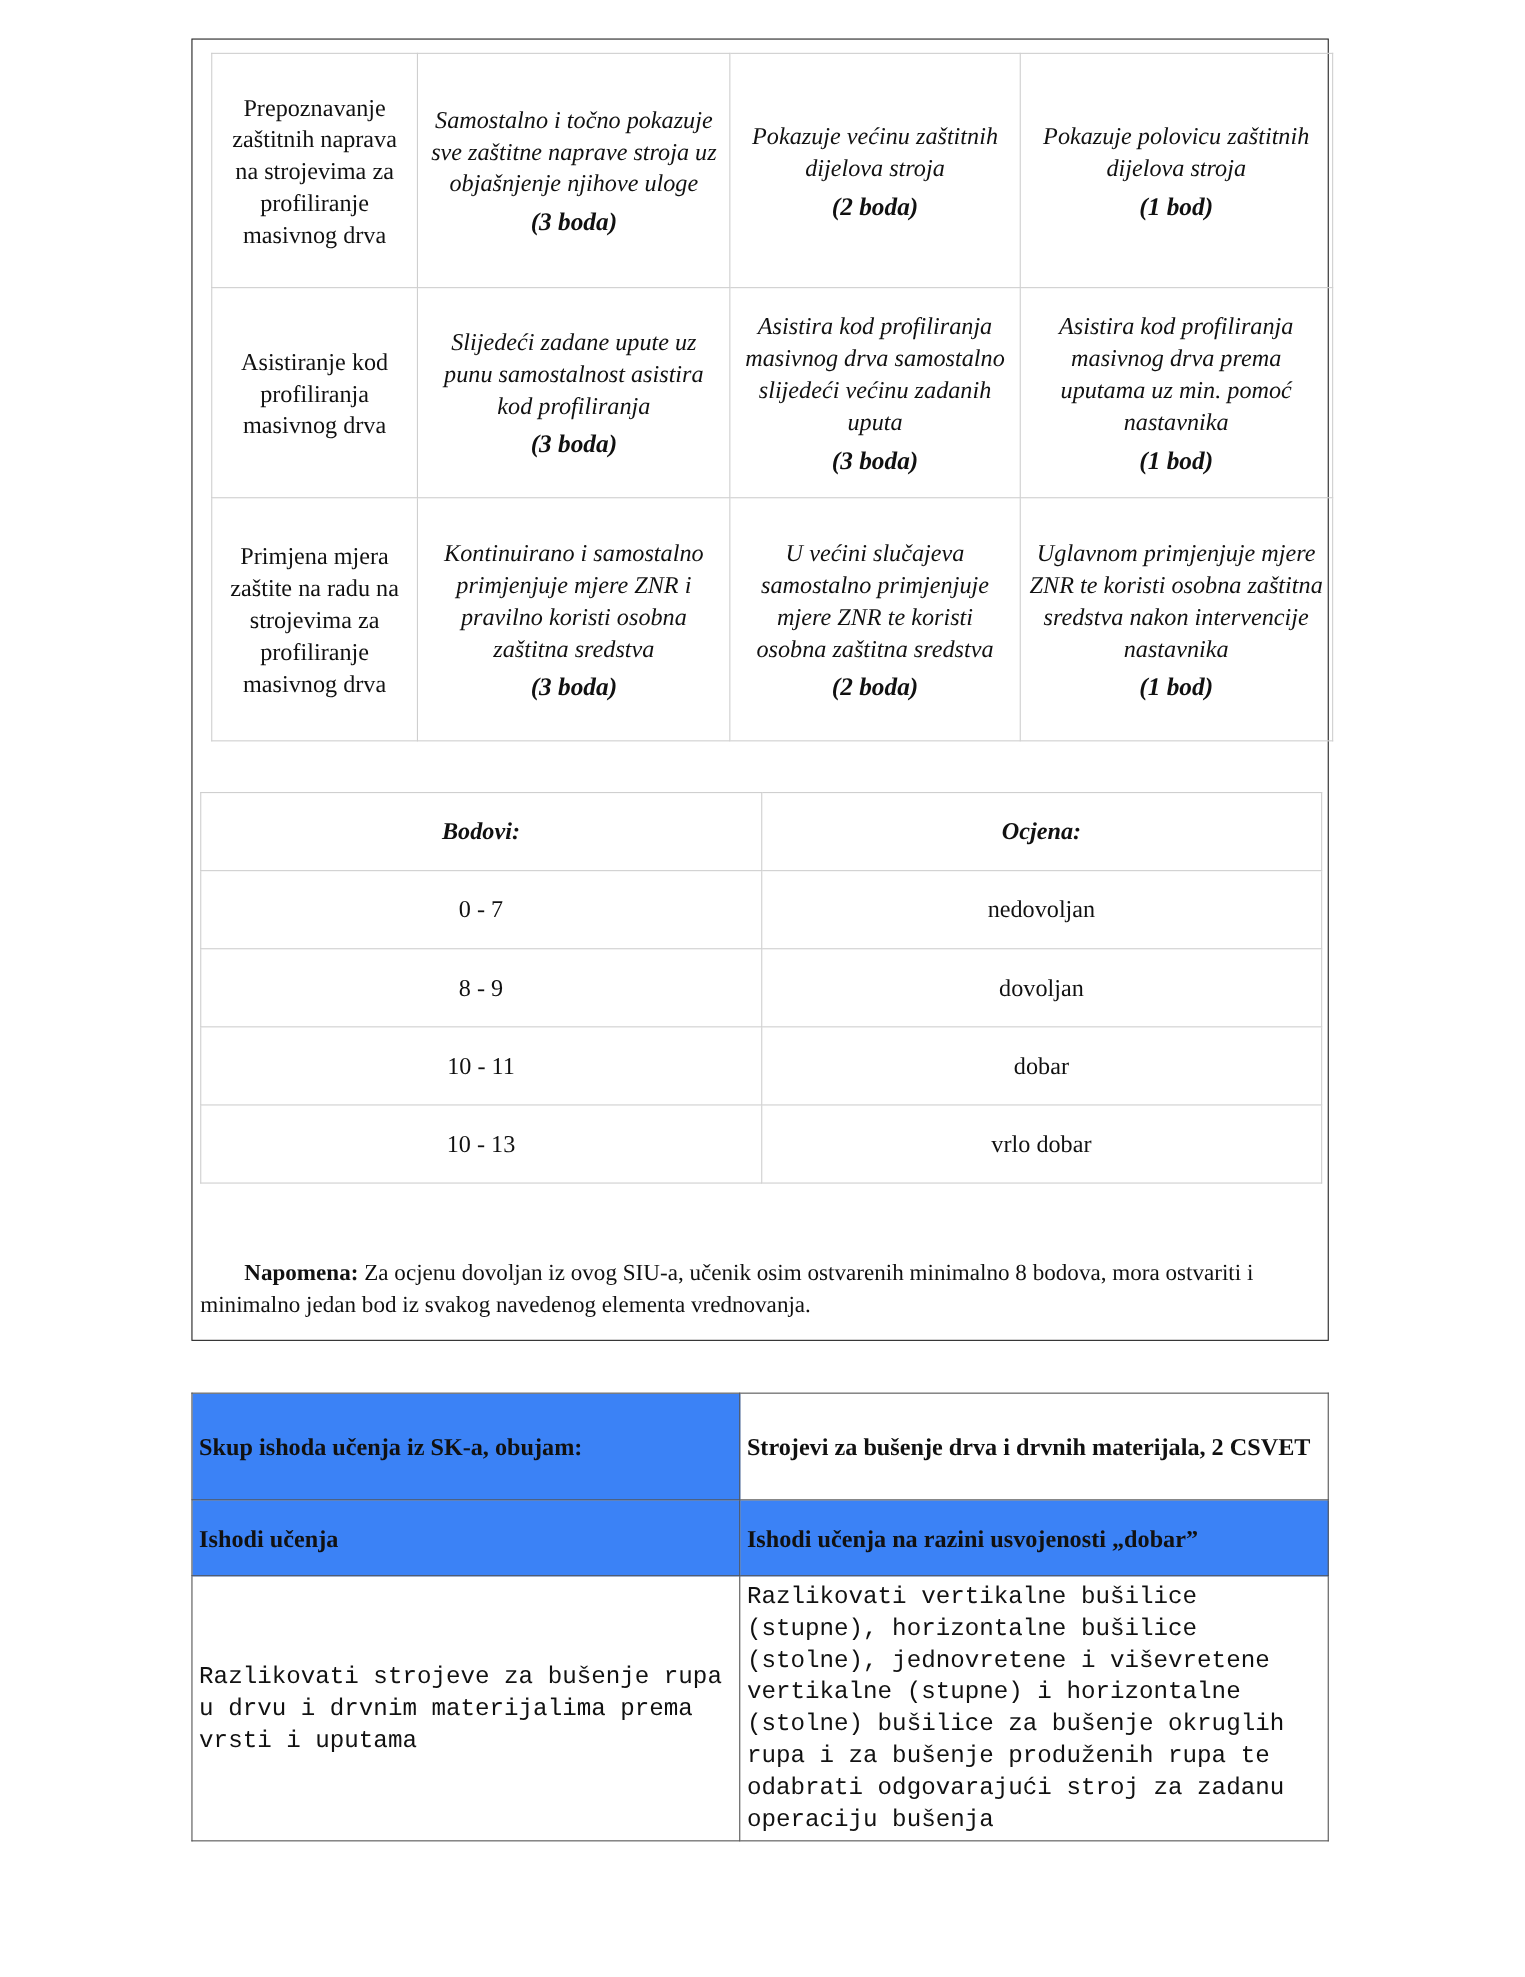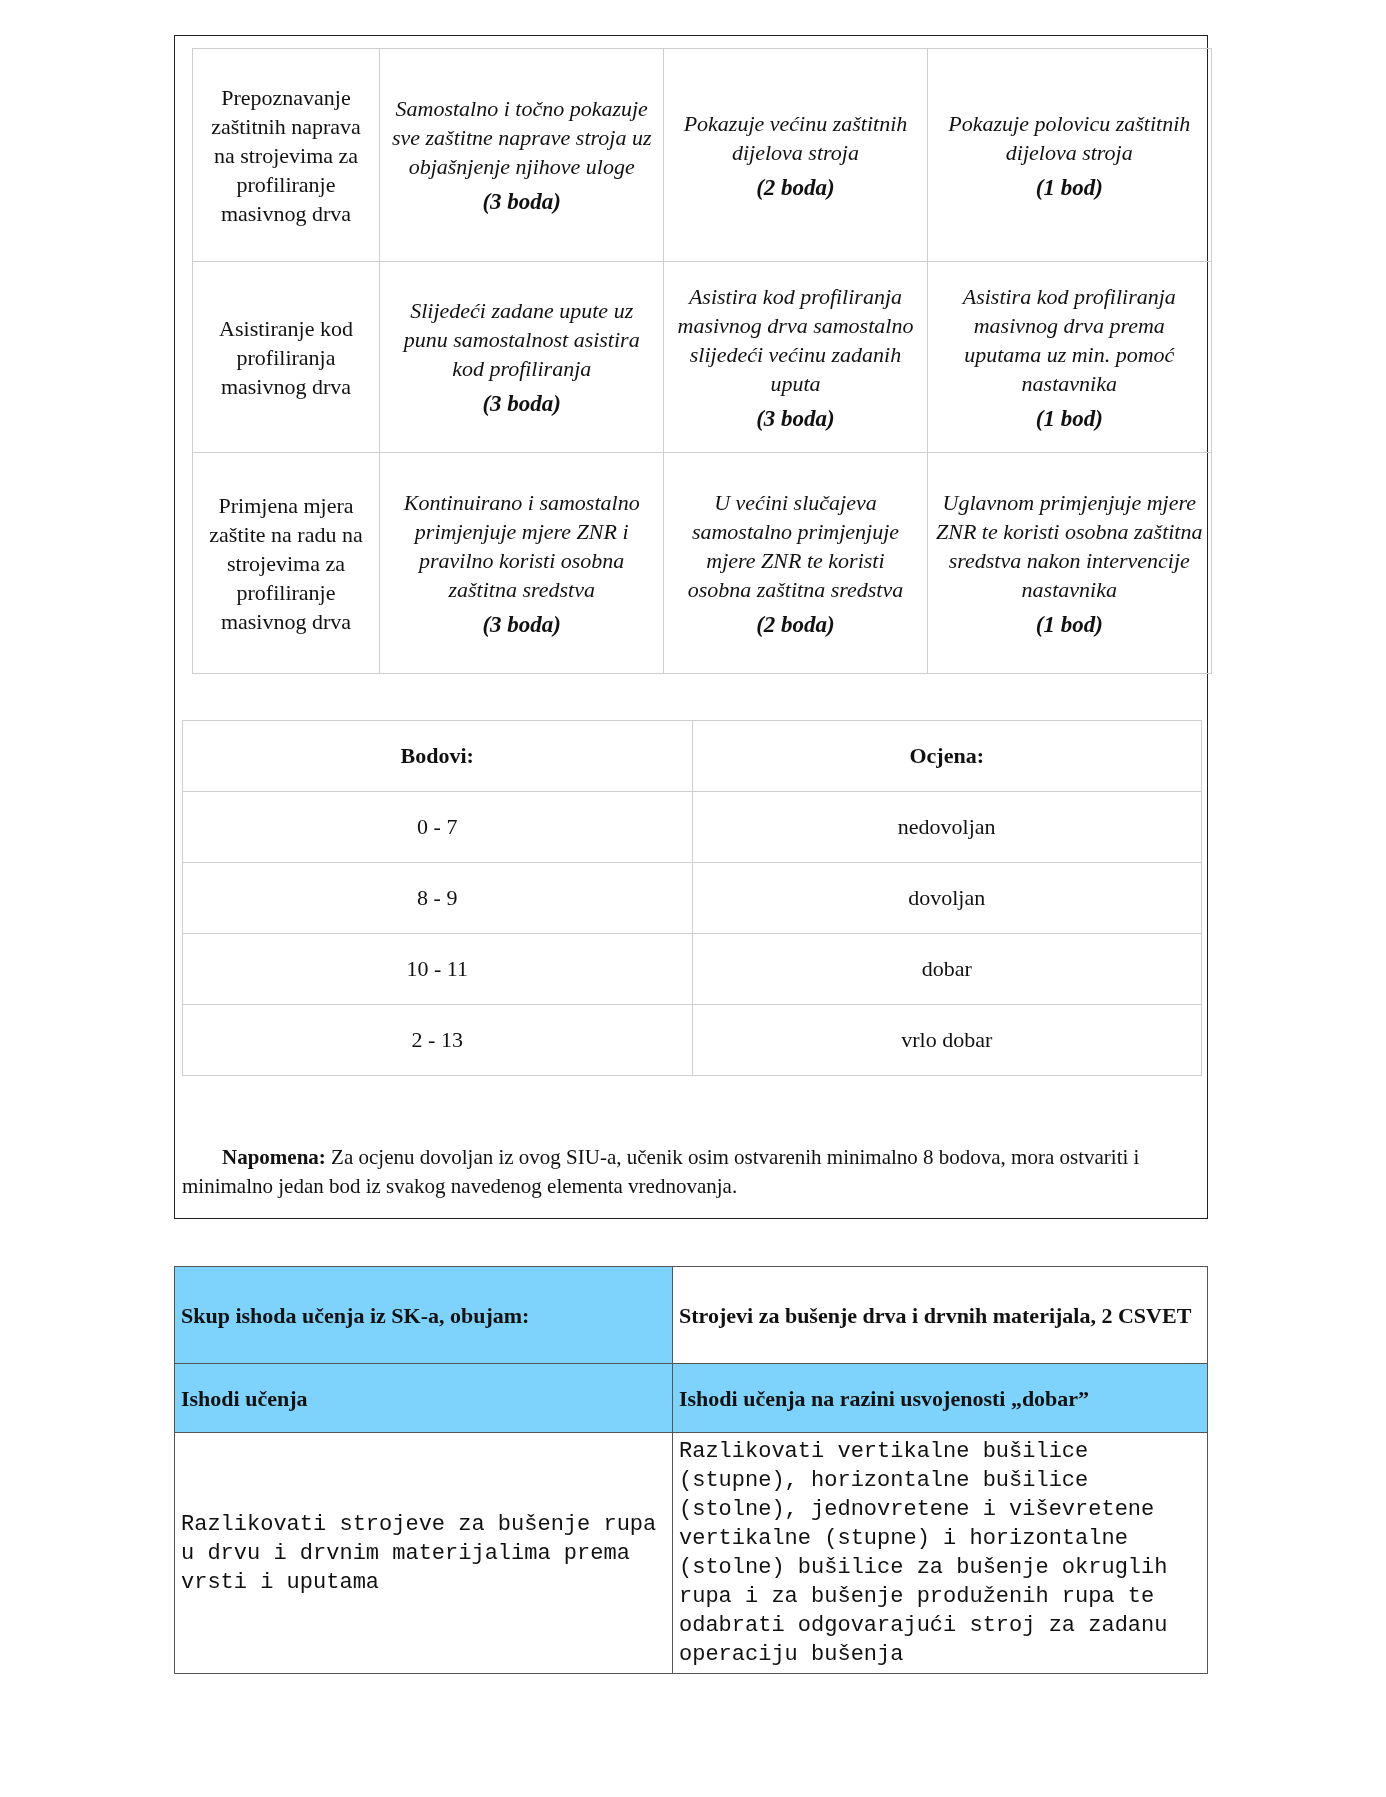--- a/index.html
+++ b/index.html
@@ -9,26 +9,26 @@
   .rubric { position:absolute; left:192px; top:48px; width:1020px; }
   .rubric td { border:1.5px solid #cfcfcf; text-align:center; vertical-align:middle; font-size:22px; line-height:29px; padding:0 8px; }
   .rubric td.crit { font-style:normal; width:170px; }
   .rubric td.desc { font-style:italic; }
   .rubric .pts { font-weight:bold; font-style:italic; display:block; margin-top:6px; font-size:23px; }
   .rubric tr.r1 td { height:212px; }
   .rubric tr.r2 td { height:190px; }
   .rubric tr.r3 td { height:220px; }
   .grades { position:absolute; left:182px; top:720px; width:1020px; }
   .grades td { border:1.5px solid #cfcfcf; text-align:center; vertical-align:middle; height:68px; font-size:22px; width:50%; }
-  .grades th { border:1.5px solid #cfcfcf; text-align:center; vertical-align:middle; height:68px; font-size:22px; font-weight:bold; }
+  .grades th { border:1.5px solid #cfcfcf; text-align:center; vertical-align:middle; height:68px; font-size:22px; font-weight:bold;font-style:italic; }
   .note { position:absolute; left:182px; top:1143px; width:1010px; font-size:21px; line-height:29px; }
   .note b { font-weight:bold;margin-left:40px; }
   .outcomes { position:absolute; left:174px; top:1266px; width:1034px; }
   .outcomes td { border:1.5px solid #555; font-size:22px; line-height:29px; padding:4px 6px; vertical-align:middle; text-align:left; }
-  .outcomes td.blue { background:#7dd3fc; font-weight:bold; }
+  .outcomes td.blue { background:#3b82f6; font-weight:bold; }
   .outcomes td.bold { font-weight:bold; }
   .outcomes tr.o1 td { height:88px; }
   .outcomes tr.o2 td { height:60px; }
   .outcomes tr.o3 td { height:200px;font-family:Liberation Mono, monospace; }
   .outcomes td.left { width:485px; }
 </style>
 </head>
 <body>
 
 <div class="outer-box"></div>
@@ -68,21 +68,21 @@
   </tr>
   <tr>
     <td>8 - 9</td>
     <td>dovoljan</td>
   </tr>
   <tr>
     <td>10 - 11</td>
     <td>dobar</td>
   </tr>
   <tr>
-    <td>2 - 13</td>
+    <td>10 - 13</td>
     <td>vrlo dobar</td>
   </tr>
 </tbody>
   </table>
 
 <div class="note"><b>Napomena:</b><span> Za ocjenu dovoljan iz ovog SIU-a, učenik osim ostvarenih minimalno 8 bodova, mora ostvariti i minimalno jedan bod iz svakog navedenog elementa vrednovanja.</span></div>
 
 <table class="outcomes">
   <tbody>
       <tr class="o1">

